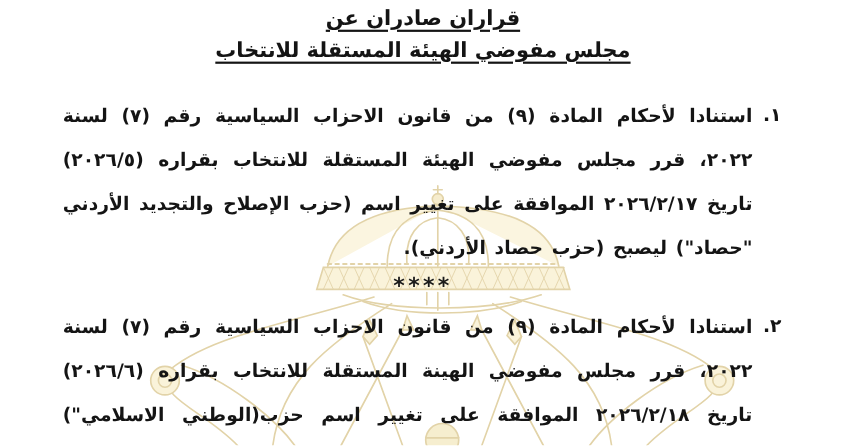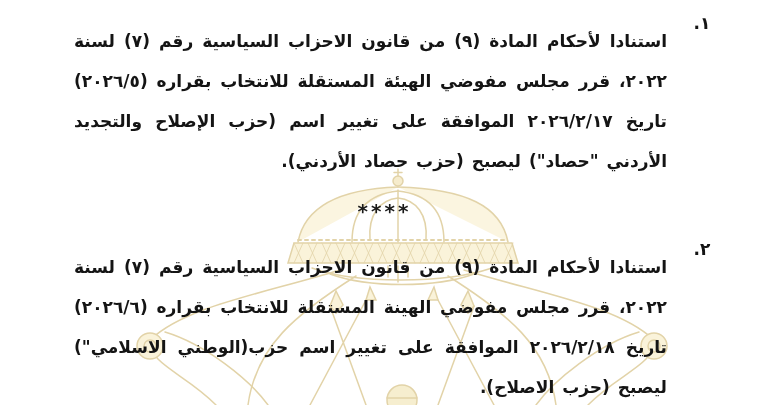--- a/index.html
+++ b/index.html
@@ -50,21 +50,21 @@
     line-height: 40px;
   }
   .decision .num {
     flex: 0 0 auto;
     min-width: 22px;
     text-align: center;
     font-size: 17px;
   }
   .decision .text {
     flex: 1 1 auto;
-    margin: 18px;
+    margin: 1px;
     text-align: justify;
     word-spacing: 2px;
   }
   .separator {
     height: 30px;
     line-height: 24px;
     text-align: center;
     font-size: 20px;
     letter-spacing: 3px;
     color: #1a1a1a;
@@ -122,20 +122,24 @@
       <path d="M474 306 l-6 -15 l-7 14 l7 8 z" fill="#faf3da"></path>
       <path d="M438 300 l-4 -13 l-6 13 z" fill="#faf3da"></path>
 
       <circle cx="402" cy="400" r="15" fill="#f6eecf"></circle>
       <path d="M387 398 h30"></path>
     </g>
   </svg>
 
   <div class="content">
 
+    <div class="doc-title">
+      <div class="title-line">قراران صادران عن</div>
+      <div class="title-line">مجلس مفوضي الهيئة المستقلة للانتخاب</div>
+    </div>
 
     <div class="decision">
       <span class="num">١.</span>
       <p class="text">استنادا لأحكام المادة (٩) من قانون الاحزاب السياسية رقم (٧) لسنة ٢٠٢٢، قرر مجلس مفوضي الهيئة المستقلة للانتخاب بقراره (٢٠٢٦/٥) تاريخ ٢٠٢٦/٢/١٧ الموافقة على تغيير اسم (حزب الإصلاح والتجديد الأردني "حصاد") ليصبح (حزب حصاد الأردني).</p>
     </div>
 
     <div class="separator">****</div>
 
     <div class="decision">
       <span class="num">٢.</span>

